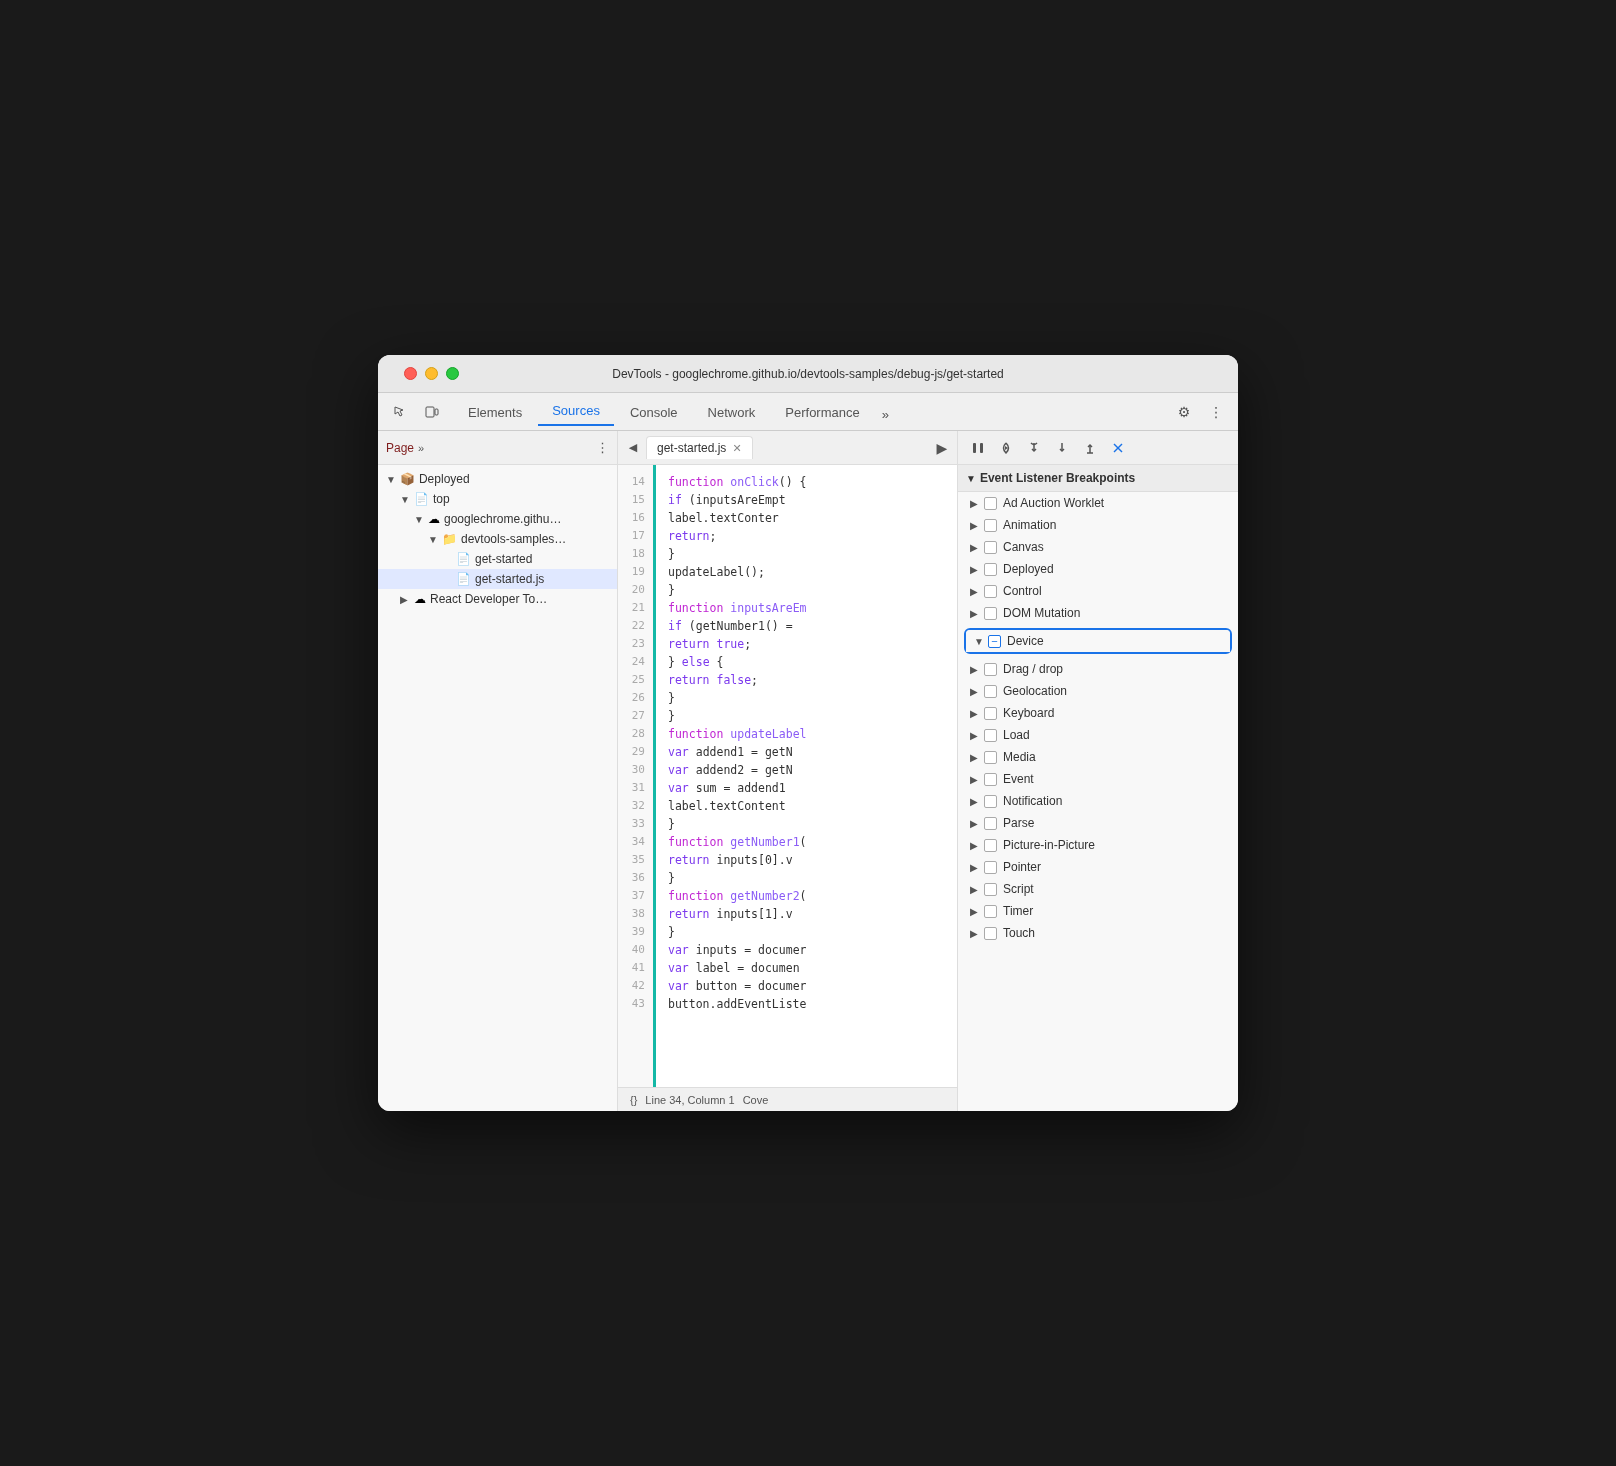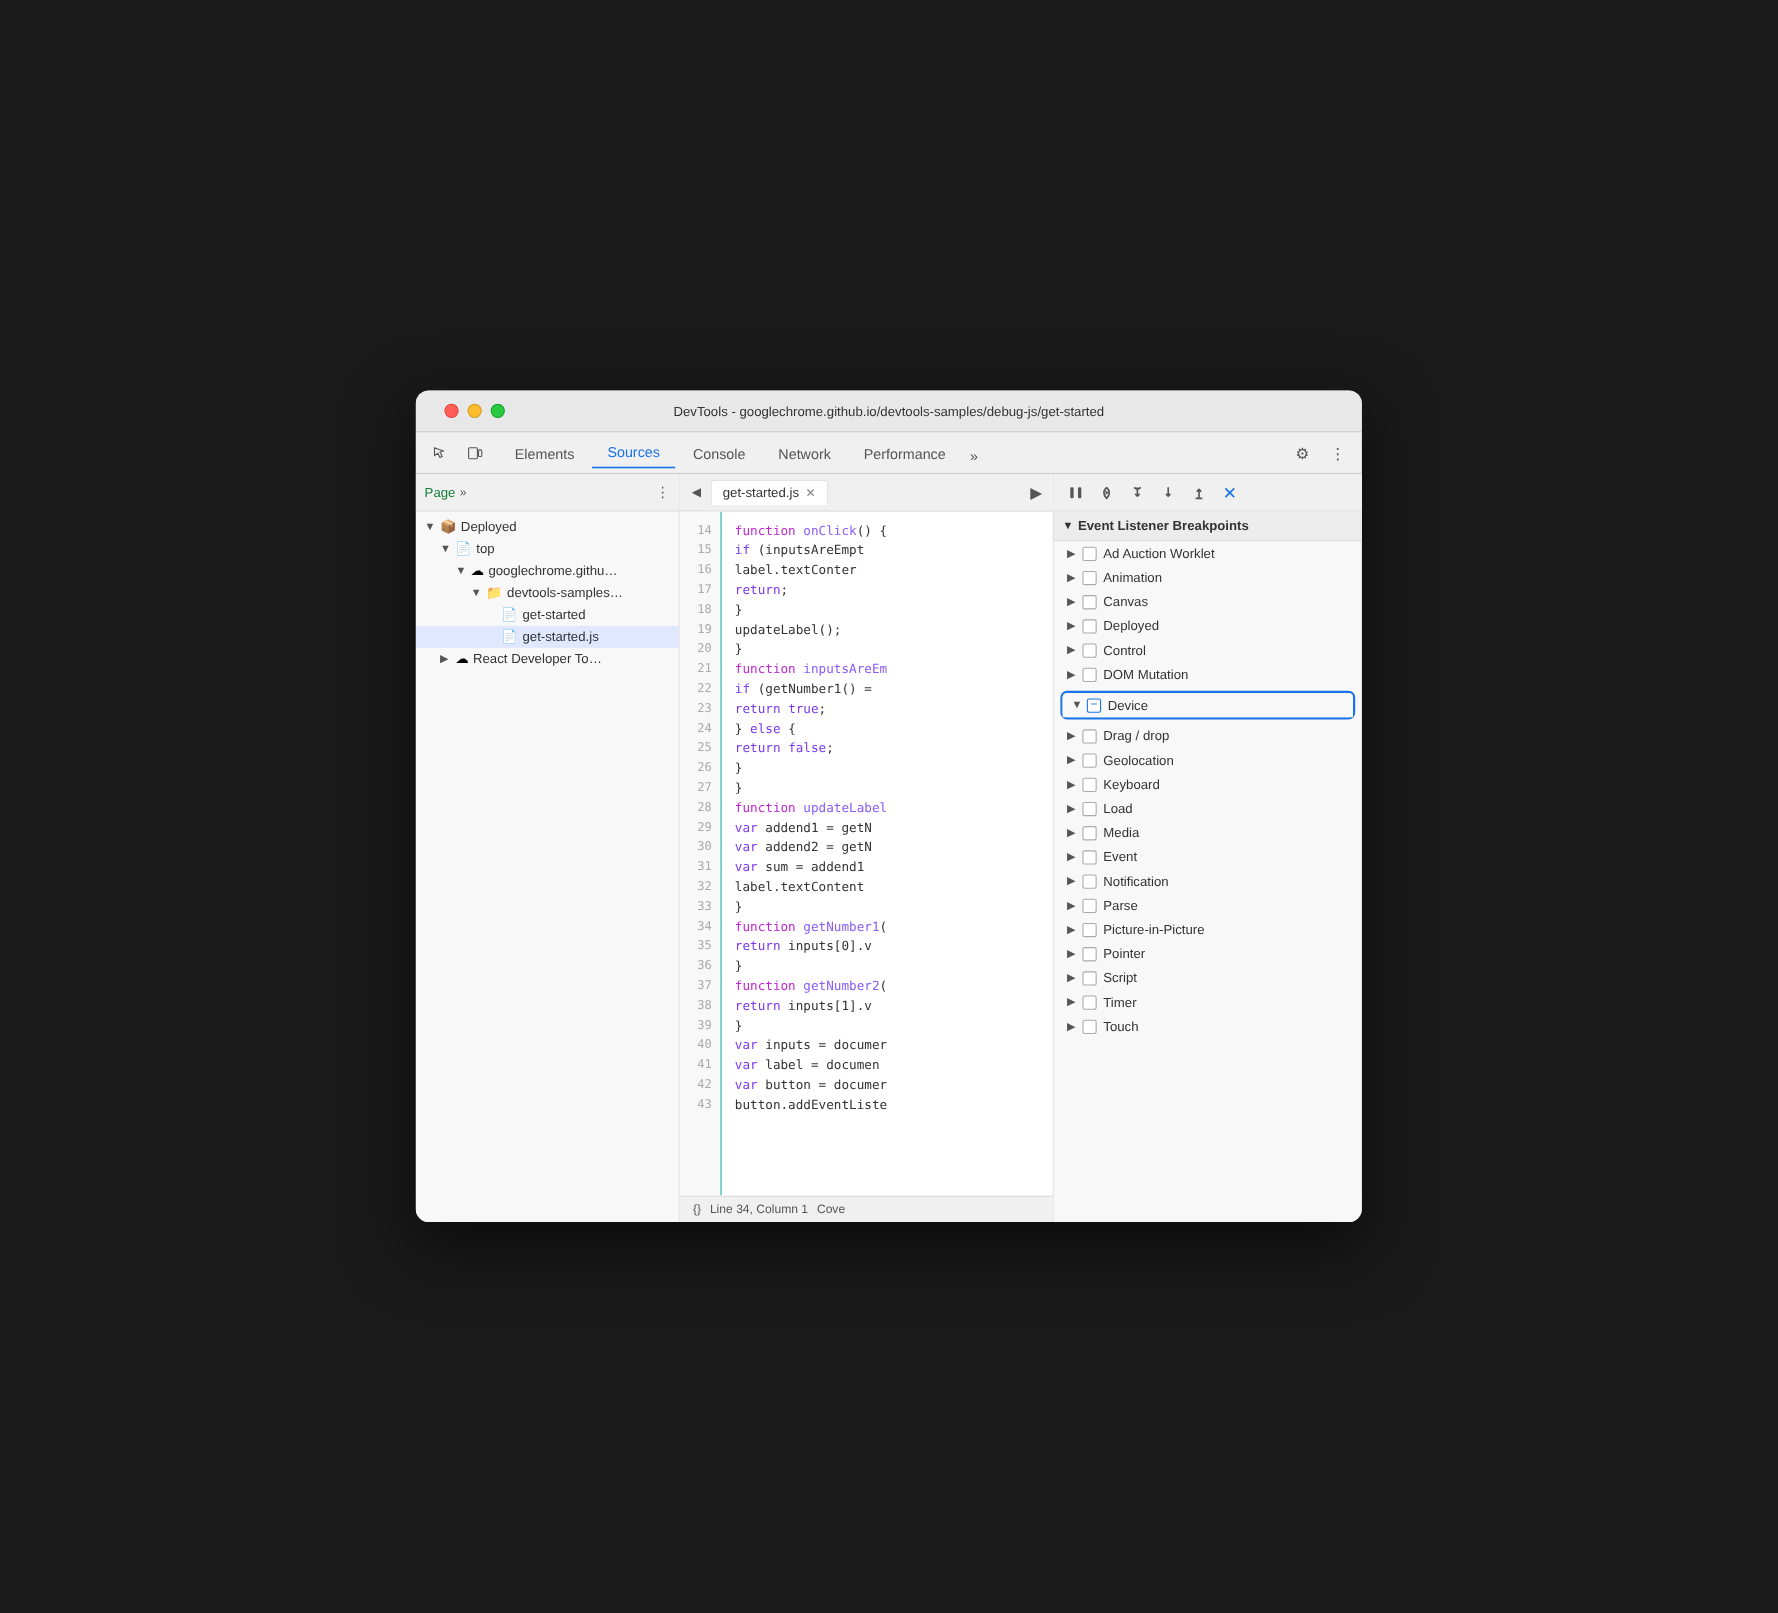--- a/index.html
+++ b/index.html
@@ -124,21 +124,21 @@
       display: flex;
       align-items: center;
       padding: 6px 8px;
       border-bottom: 1px solid #ddd;
       height: 34px;
       background: #f0f0f0;
     }
     .sidebar-title {
       font-size: 12px;
       font-weight: 500;
-      color: #15803d;
+      color: #7f1d1d;
     }
     .sidebar-icons {
       margin-left: auto;
       display: flex;
       gap: 4px;
     }
     .sidebar-tree {
       flex: 1;
       overflow-y: auto;
       padding: 4px 0;
@@ -223,21 +223,21 @@
     }
 
     .code-area {
       flex: 1;
       overflow: auto;
       display: flex;
     }
     .line-numbers {
       padding: 8px 0;
       background: #f8f8f8;
-      border-right: 1px solid #14b8a6;
+      border-right: 3px solid #14b8a6;
       min-width: 38px;
       text-align: right;
     }
     .line-num {
       display: block;
       padding: 0 8px;
       font-size: 11px;
       line-height: 18px;
       color: #aaa;
       font-family: 'Menlo', 'Monaco', monospace;

